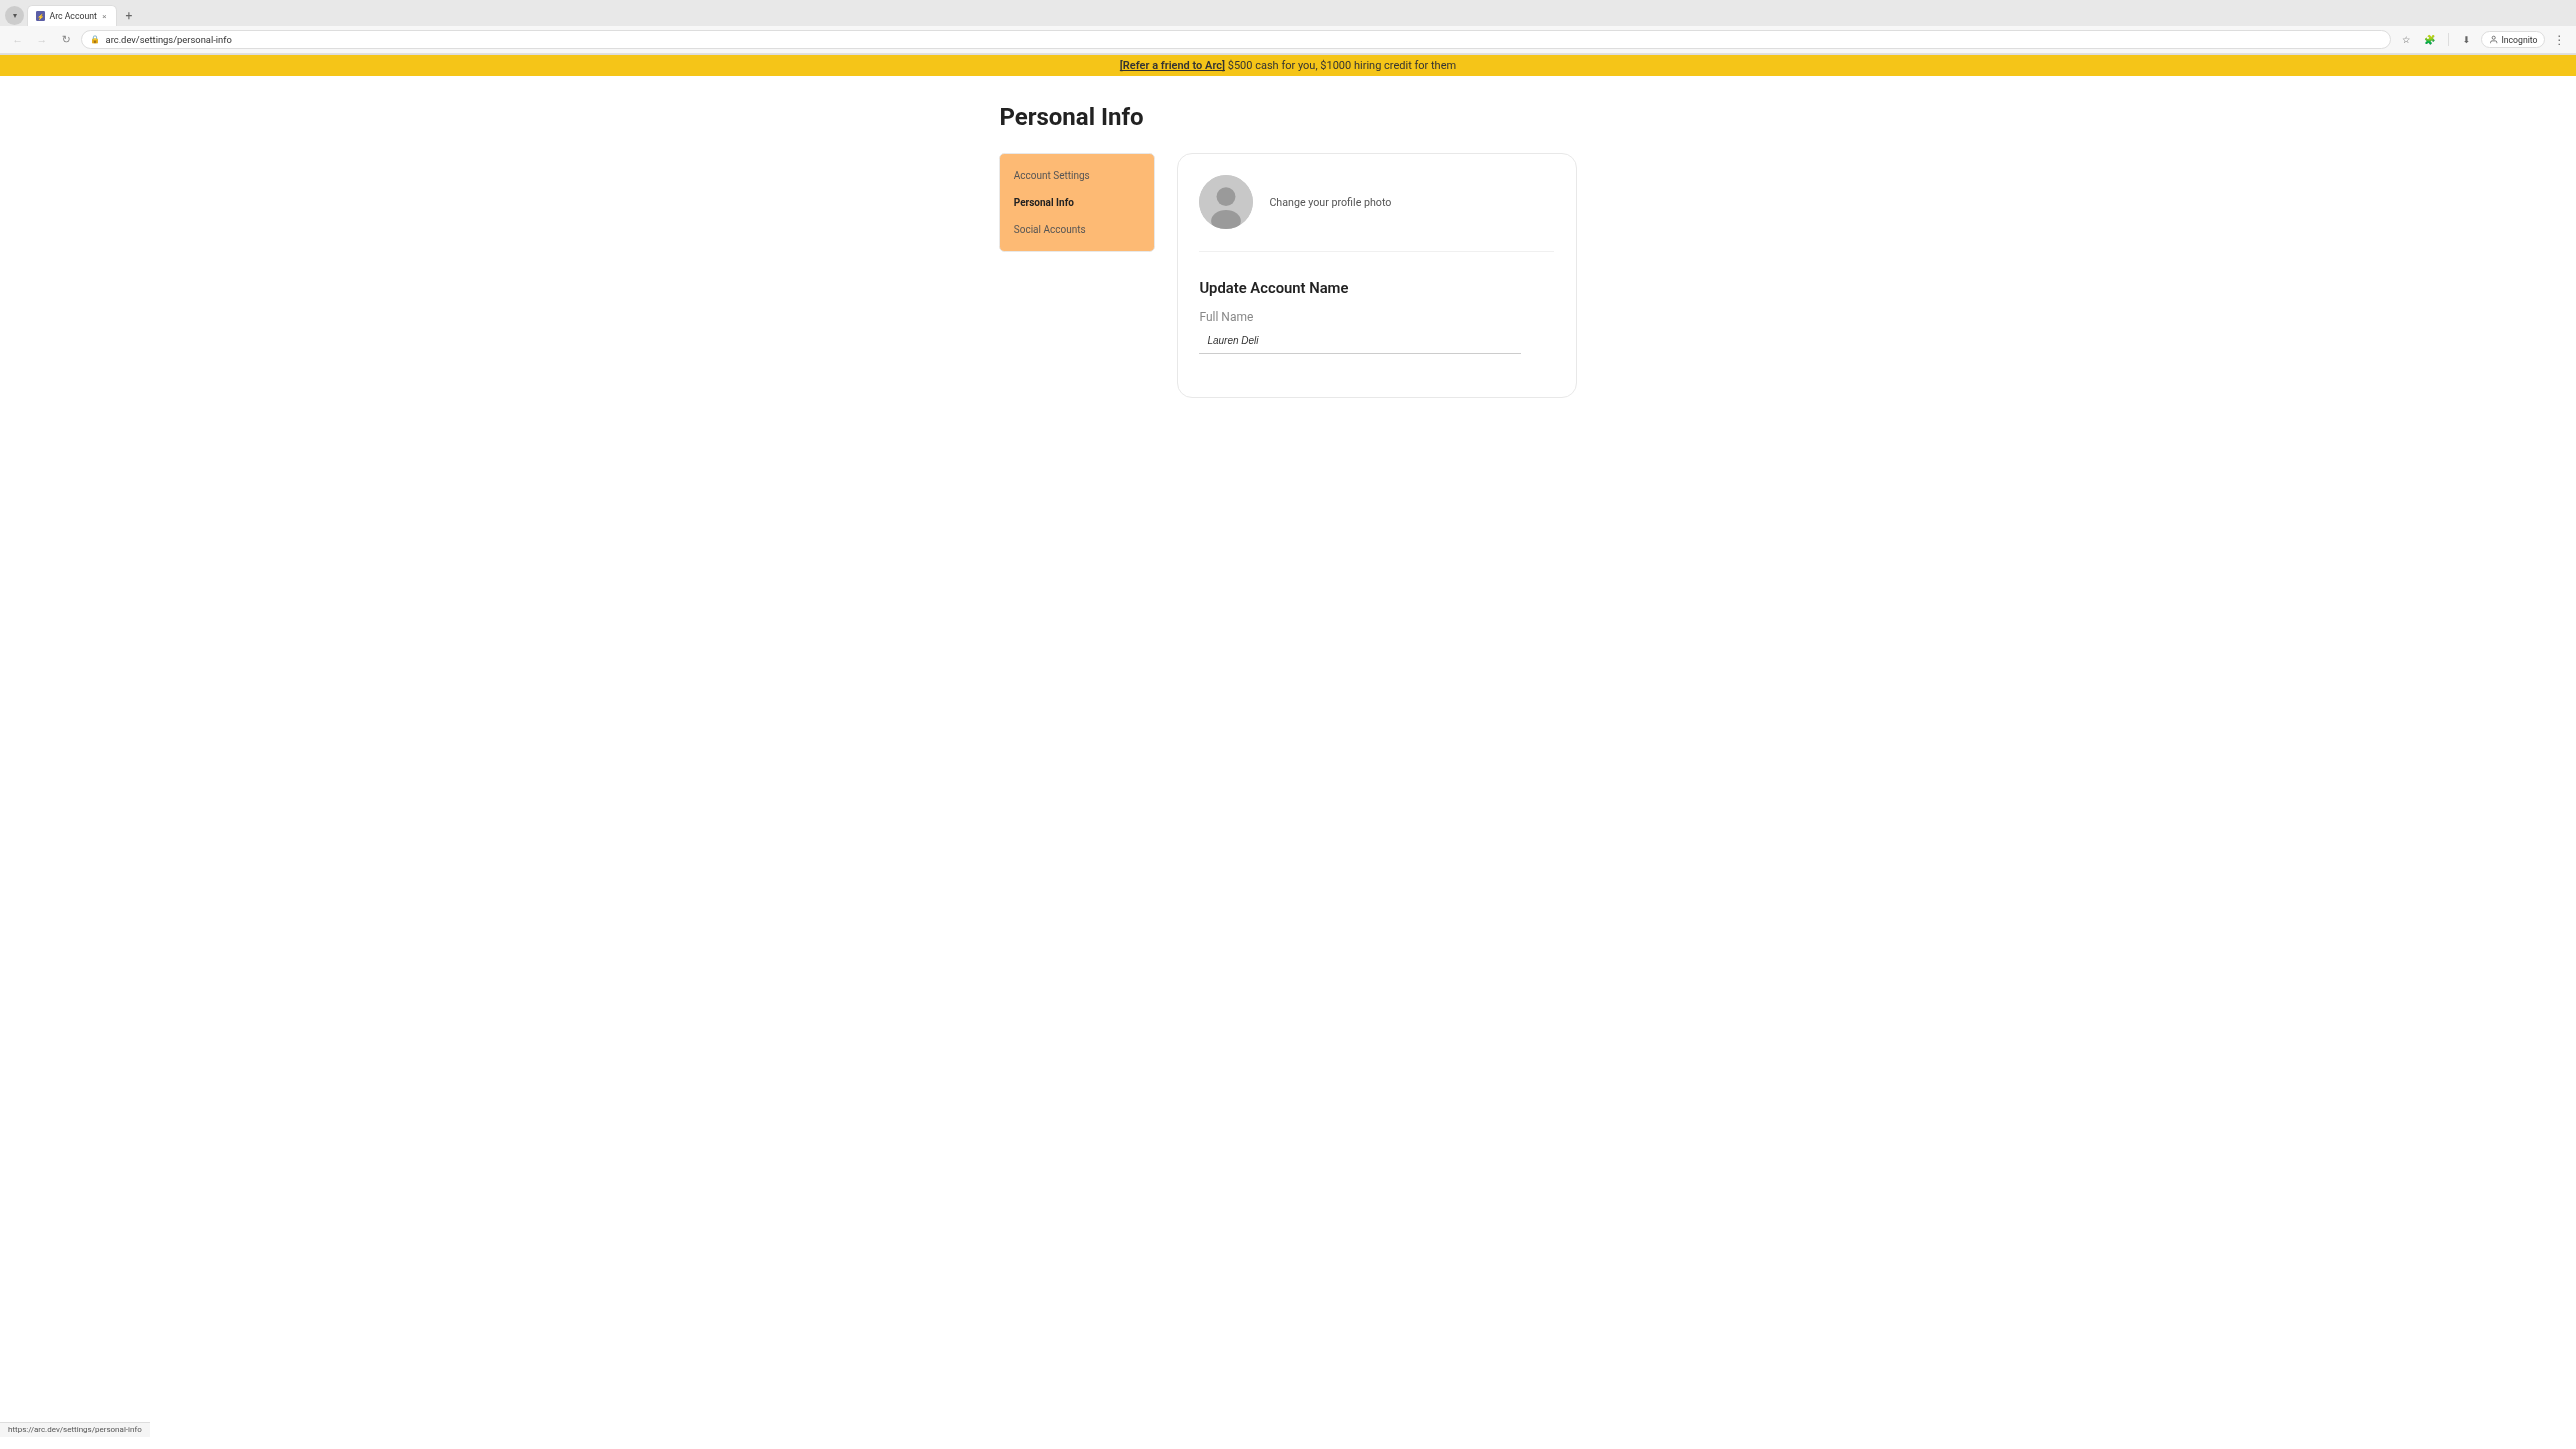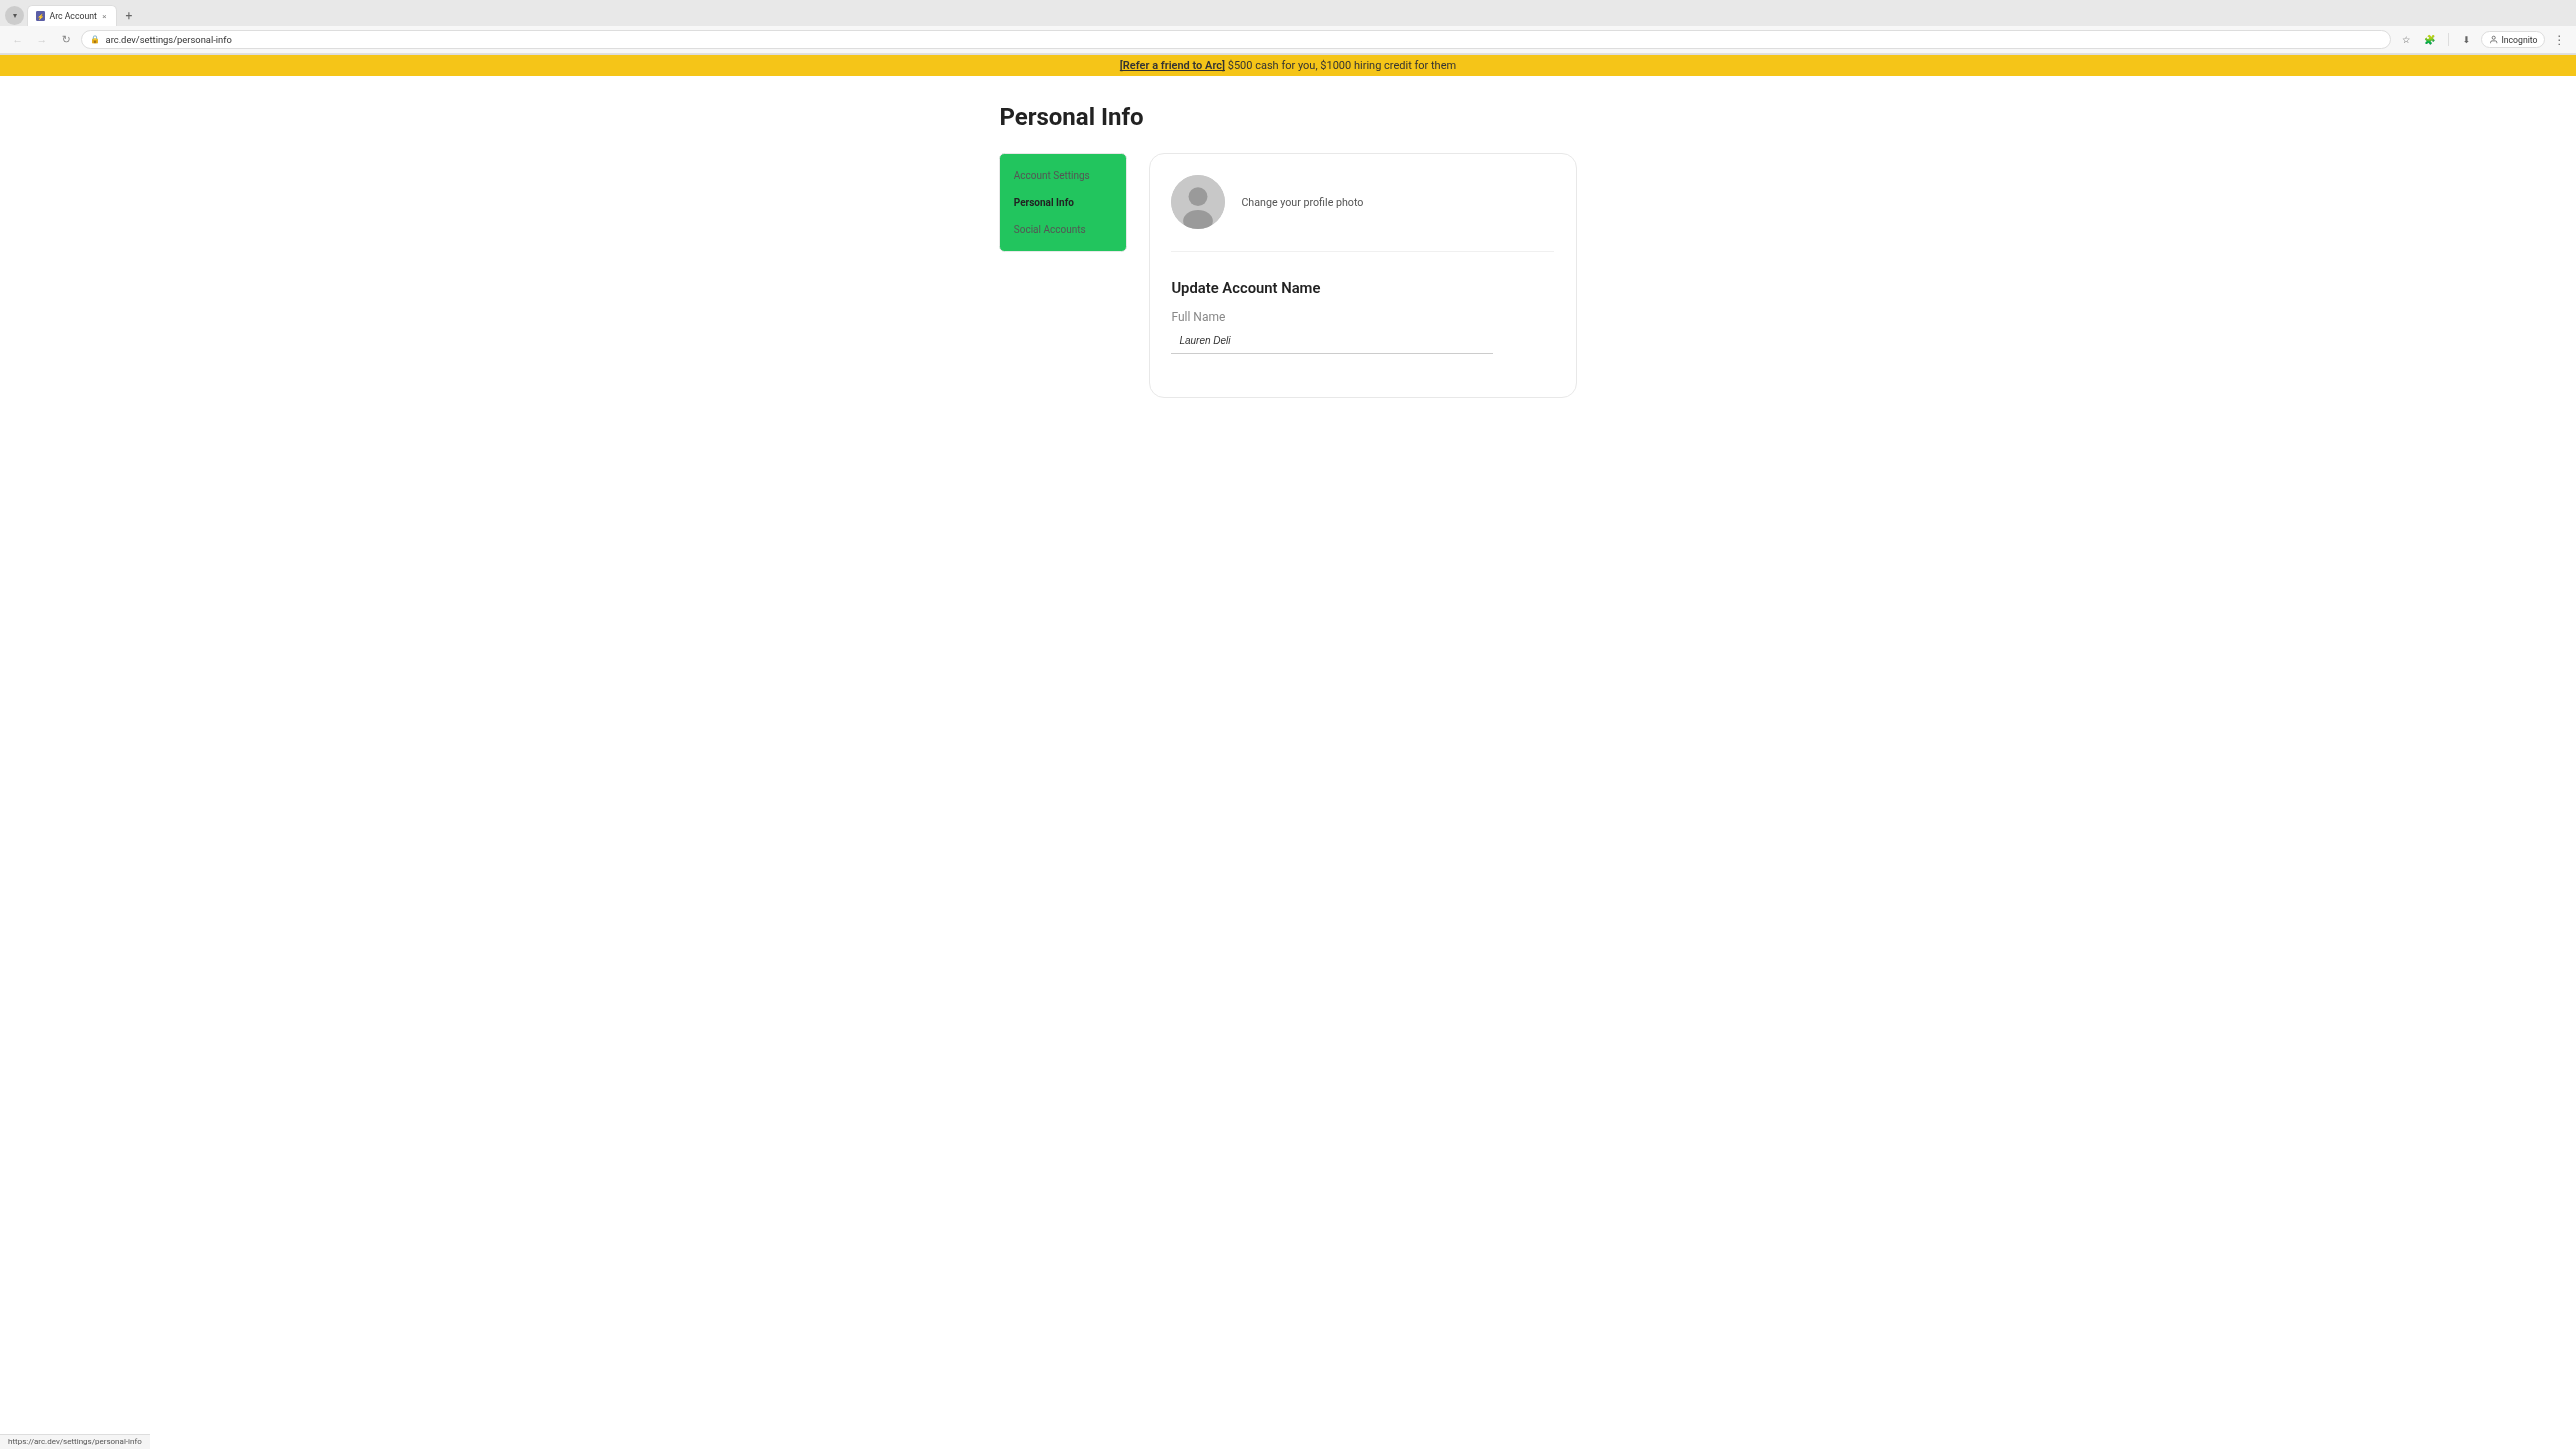--- a/index.html
+++ b/index.html
@@ -30,21 +30,21 @@
     .banner { background: #f5c518; padding: 4px; text-align: center; font-size: 11px; color: #333; }
     .banner a { color: #333; font-weight: 600; text-decoration: underline; cursor: pointer; }
 
     
     .main-content { padding: 27px 0; max-width: 604px; margin: 0 auto; }
     .page-title { font-size: 24px; font-weight: 700; color: #222; margin-bottom: 21.5px; padding-left: 13.4px; }
 
     .content-layout { display: flex; gap: 21.5px; padding: 0 13.4px; }
 
     
-    .sidebar-nav { width: 128px; flex-shrink: 0; background: #22c55e; border: 0.7px solid #e8e8e8; border-radius: 5.4px; padding: 8px 0; height: fit-content; }
+    .sidebar-nav { width: 156px; flex-shrink: 0; background: #fdba74; border: 0.7px solid #e8e8e8; border-radius: 5.4px; padding: 8px 0; height: fit-content; }
     .sidebar-item { padding: 8px 13.4px; font-size: 10px; color: #555; cursor: pointer; }
     .sidebar-item.active { font-weight: 700; color: #222; }
 
     
     .content-area { flex: 1; background: #fff; border: 0.7px solid #e8e8e8; border-radius: 15px; padding: 21.5px; }
 
     
     .profile-photo-section { display: flex; align-items: center; gap: 16px; margin-bottom: 27px; padding-bottom: 21.5px; border-bottom: 0.7px solid #f0f0f0; }
     .avatar { width: 54px; height: 54px; border-radius: 50%; background: #c8c8c8; display: flex; align-items: center; justify-content: center; overflow: hidden; }
     .change-photo-text { font-size: 10.7px; color: #555; cursor: pointer; }
@@ -55,21 +55,21 @@
     .section-title { font-size: 14.8px; font-weight: 600; color: #222; margin-bottom: 13.4px; }
     .field-label { font-size: 12px; color: #888; margin-bottom: 4px; }
     .field-input { width: 100%; max-width: 322px; padding: 6.7px 8px; border: none; border-bottom: 0.7px solid #ccc; font-size: 10px; color: #333; background: transparent; outline: none; font-style: italic; }
 
     
     .timezone-section .section-title { font-size: 14.8px; font-weight: 600; color: #222; margin-bottom: 4px; }
     .timezone-note { font-size: 8.7px; color: #888; }
     .timezone-time { font-weight: 700; color: #333; }
 
     
-    .status-bar { position: fixed; bottom: 0; left: 0; background: #f5f5f5; border-top: 0.7px solid #ddd; padding: 2.7px 8px; font-size: 8px; color: #555; }
+    .status-bar { position: fixed; bottom: 12px; left: 0; background: #f5f5f5; border-top: 0.7px solid #ddd; padding: 2.7px 8px; font-size: 8px; color: #555; }
 
     
     .avatar-svg { width: 54px; height: 54px; }
   </style>
 </head>
 <body>
 
 <div class="browser-chrome">
 
   <div class="tab-bar">

